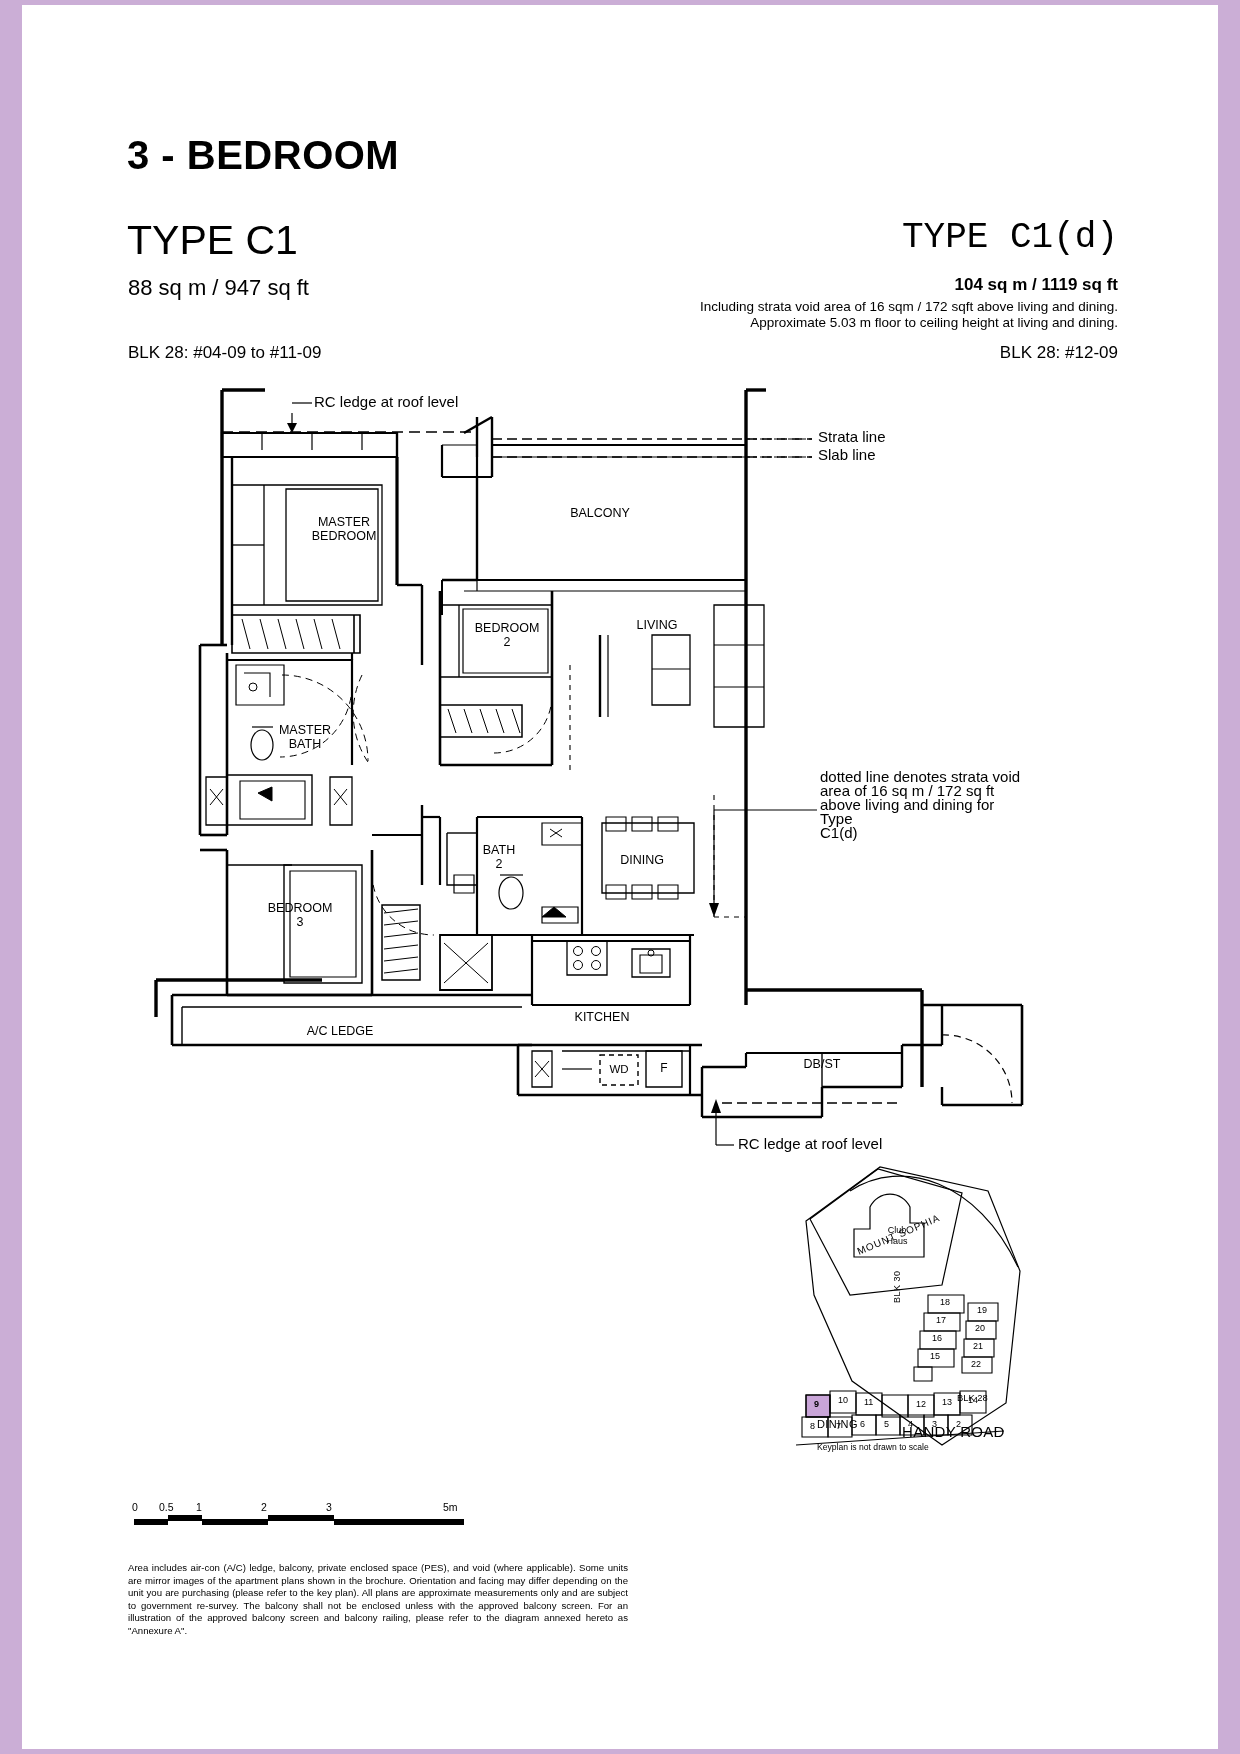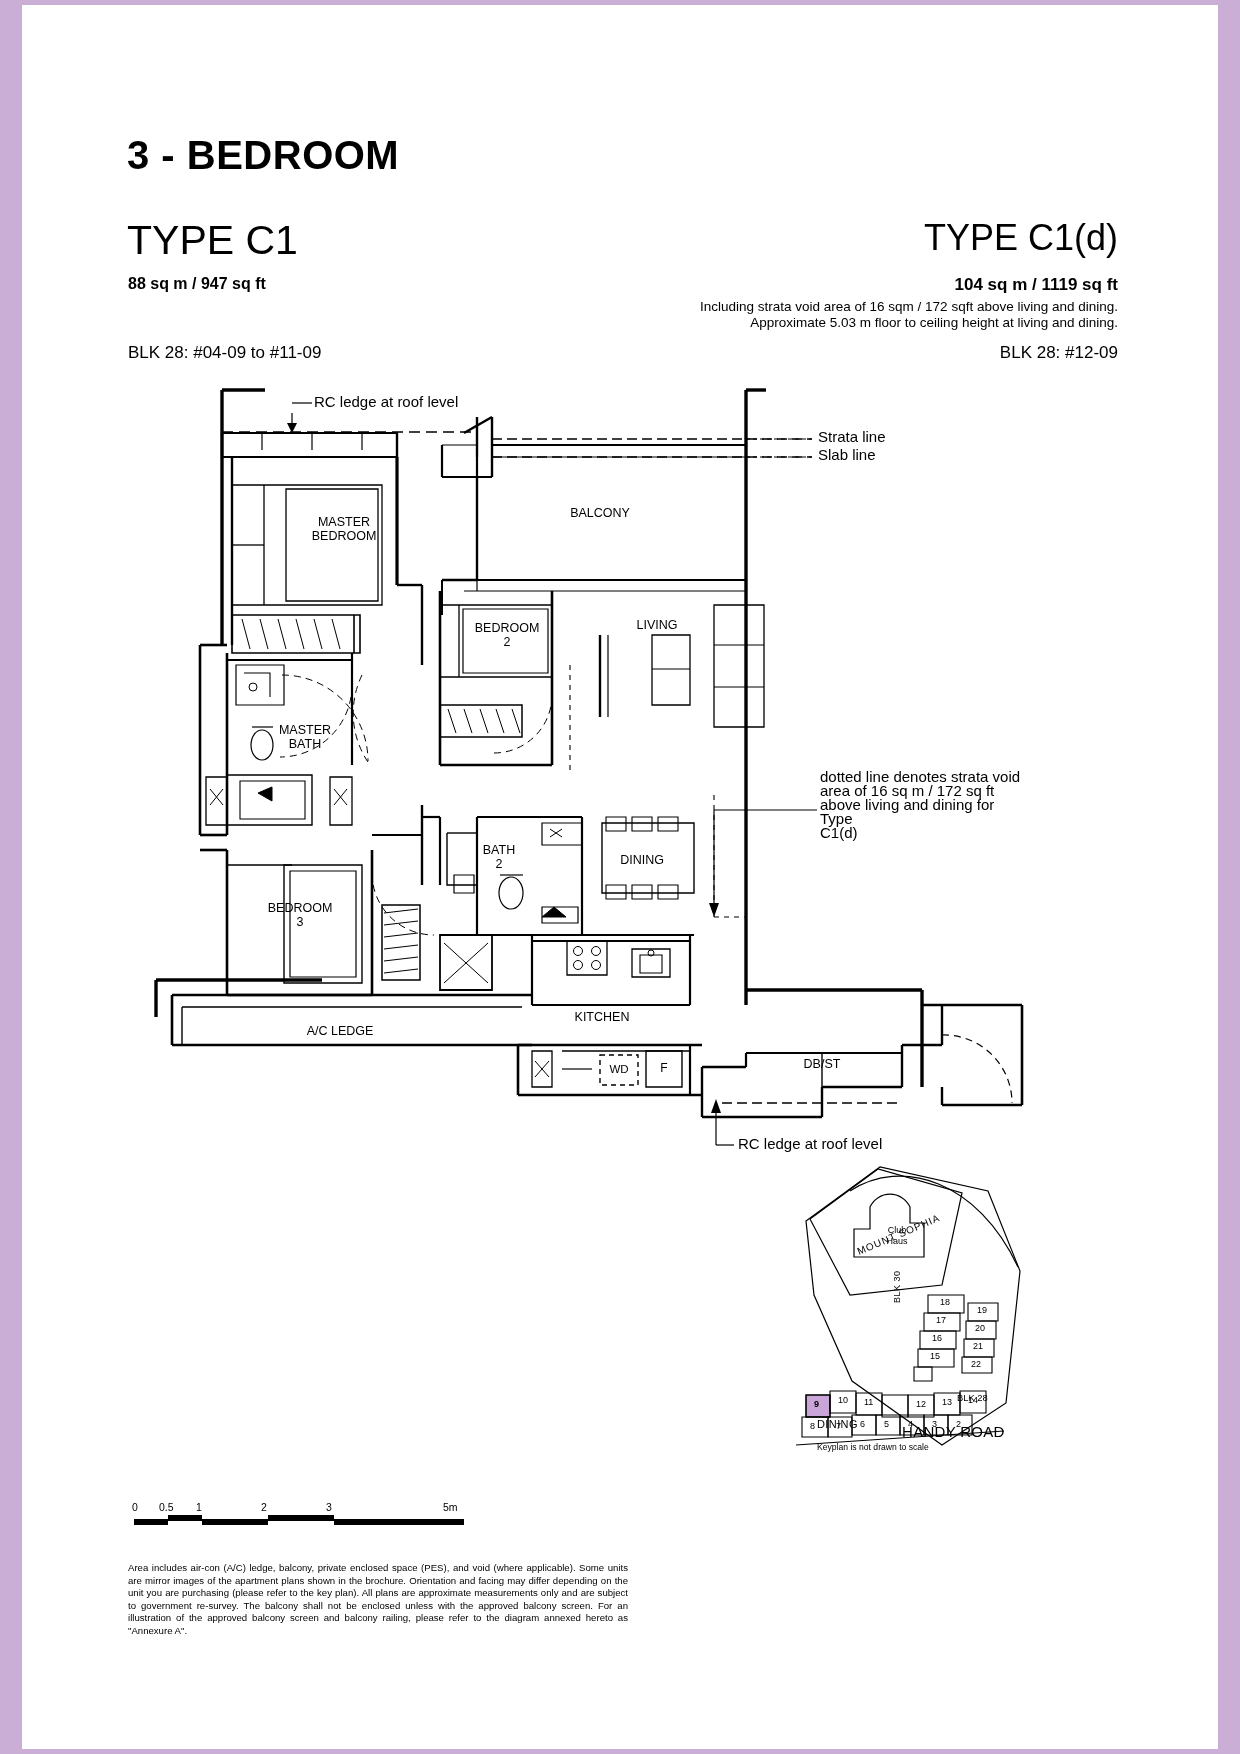--- a/index.html
+++ b/index.html
@@ -10,24 +10,24 @@
   .edge-left{left:0;top:0;width:22px;height:1754px;}
   .edge-right{right:0;top:0;width:22px;height:1754px;}
   .edge-top{left:0;top:0;width:1240px;height:5px;}
   .edge-bottom{left:0;bottom:0;width:1240px;height:5px;}
 
   .sheet{position:absolute;left:22px;top:5px;width:1196px;height:1744px;background:#fff;}
 
   
   .hdr-title{position:absolute;left:105px;top:128px;font-size:40px;font-weight:bold;letter-spacing:.5px;}
   .type-left{position:absolute;left:105px;top:212px;font-size:41px;font-weight:400;}
-  .area-left{position:absolute;left:106px;top:270px;font-size:16px;font-weight:bold;}
+  .area-left{position:absolute;left:106px;top:270px;font-size:22px;font-weight:normal;}
   .blk-left{position:absolute;left:106px;top:338px;font-size:17px;}
 
-  .type-right{position:absolute;right:100px;top:212px;font-size:36px;font-weight:400;text-align:right;}
+  .type-right{position:absolute;right:100px;top:212px;font-size:36px;font-weight:400;text-align:right;font-family:Liberation Mono, monospace;}
   .area-right{position:absolute;right:100px;top:270px;font-size:17px;font-weight:bold;text-align:right;}
   .note-right{position:absolute;right:100px;top:294px;width:640px;font-size:13.5px;line-height:16px;text-align:right;}
   .blk-right{position:absolute;right:100px;top:338px;font-size:17px;text-align:right;}
 
   
   .plan{position:absolute;left:0;top:0;width:1196px;height:1744px;}
   .plan svg{position:absolute;left:0;top:0;}
 
   
   .lbl{position:absolute;font-size:12.5px;line-height:14px;text-align:center;white-space:pre;}

